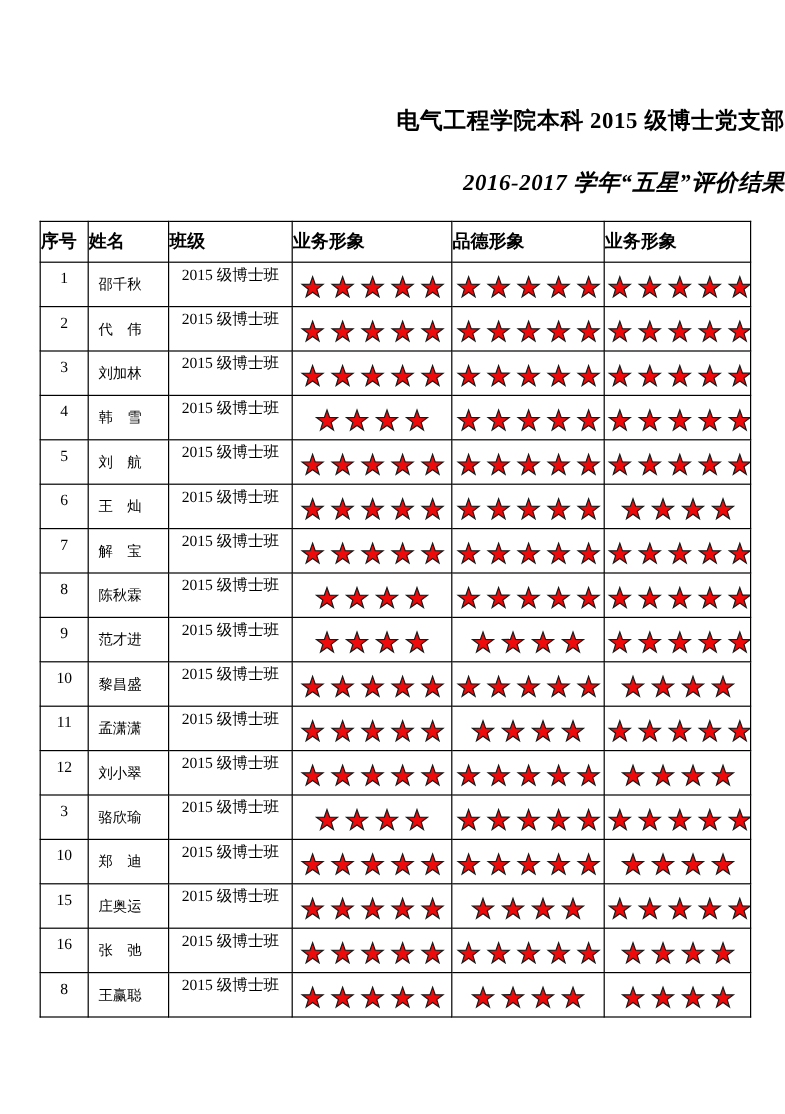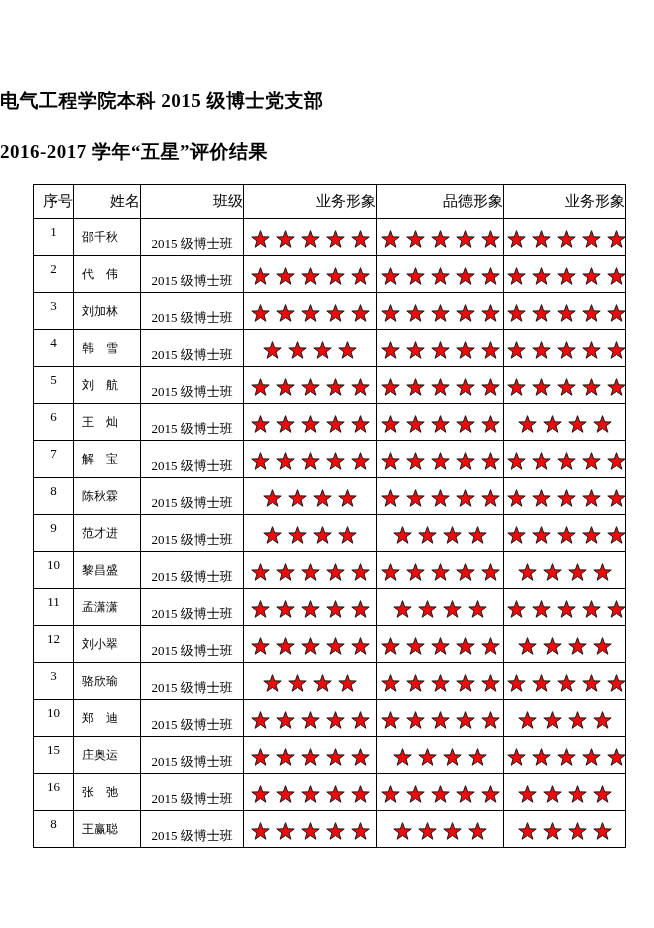--- a/index.html
+++ b/index.html
@@ -11,63 +11,63 @@
     color: #000000;
   }
   .page {
     width: 654px;
     height: 928px;
     background: #ffffff;
     position: relative;
     overflow: hidden;
   }
   .doc-title {
-    text-align: left;
+    text-align: right;
     font-weight: bold;
     font-size: 19px;
     letter-spacing: 0.5px;
   }
   .doc-title.line1 { padding-top: 88px; }
-  .doc-title.line2 { margin-top: 25px; }
+  .doc-title.line2 { margin-top: 25px; font-style: italic; }
   table.rating-table {
     border-collapse: collapse;
     table-layout: fixed;
     margin-left: 33px;
     margin-top: 19px;
     width: 592px;
   }
   .rating-table th, .rating-table td {
     border: 1px solid #000000;
     padding: 0;
     overflow: hidden;
   }
   .rating-table th {
     height: 34px;
     font-size: 15px;
-    font-weight: normal;
-    text-align: right;
+    font-weight: bold;
+    text-align: left;
     vertical-align: middle;
   }
   .rating-table td { height: 37px; }
   td.c-no {
     text-align: center;
     vertical-align: top;
     padding-top: 5px;
     font-size: 13px;
   }
   td.c-name {
     text-align: left;
     vertical-align: middle;
     padding-left: 8px;
     font-size: 12px;
   }
   td.c-class {
     text-align: center;
     vertical-align: top;
-    padding-top: 16px;
+    padding-top: 1px;
     font-size: 13px;
   }
   td.c-stars {
     text-align: center;
     vertical-align: middle;
     padding-top: 3px;
     white-space: nowrap;
   }
   svg.star {
     width: 21px;

